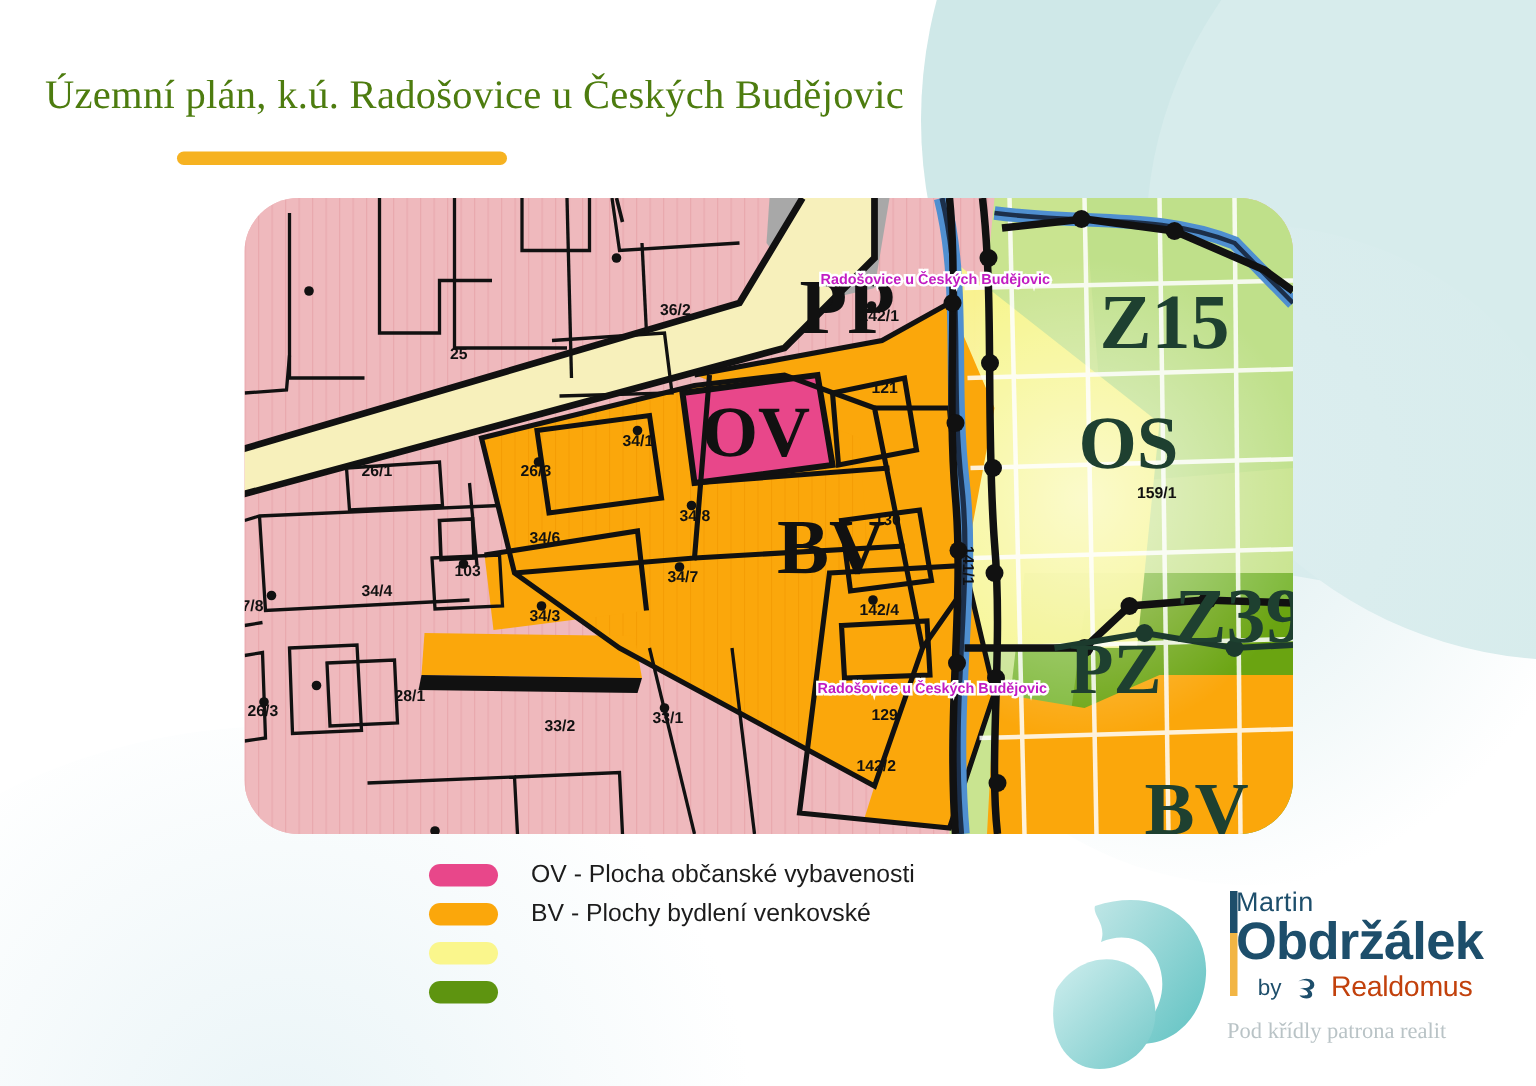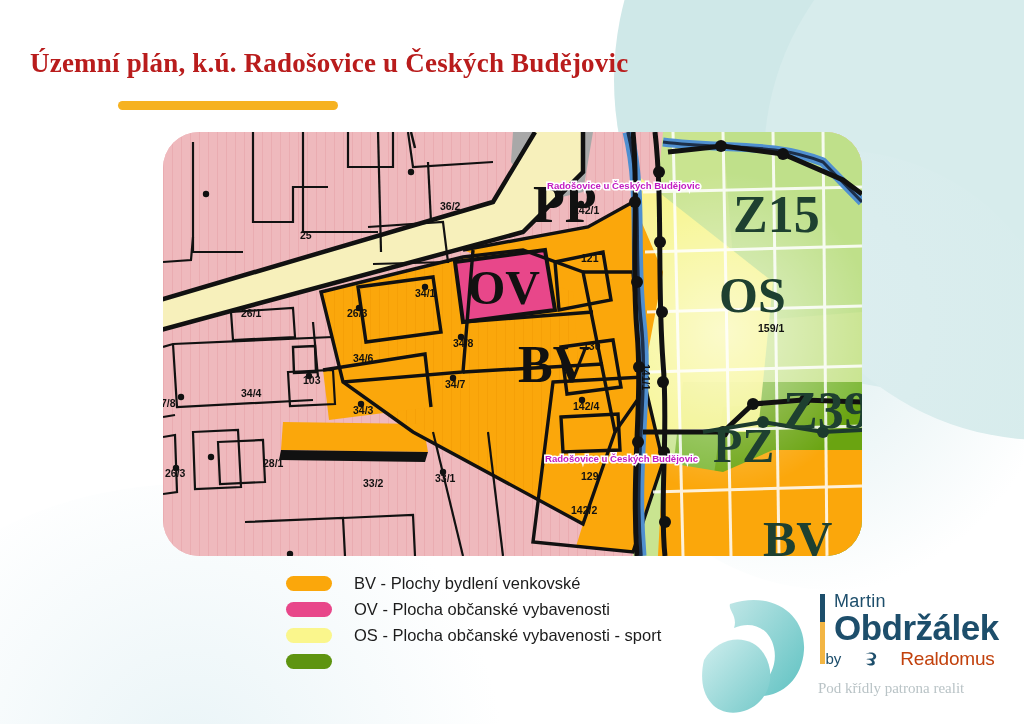--- a/index.html
+++ b/index.html
@@ -33,22 +33,22 @@
   .bg-midfade{
     position:absolute;right:-40px;top:150px;
     width:460px;height:440px;border-radius:50%;
     background:radial-gradient(circle at 40% 40%, #ddeef0 0%, rgba(221,238,240,0) 72%);
   }
 
   
   .title{
     position:absolute;left:30px;top:48px;
     font-family:"Liberation Serif", serif;
-    font-weight:bold;font-size:27px;
-    color:#b91c1c;letter-spacing:0.2px;
+    font-weight:normal;font-size:27px;
+    color:#4d7c0f;letter-spacing:0.2px;
     white-space:nowrap;
   }
   .title-rule{
     position:absolute;left:118px;top:101px;
     width:220px;height:9px;border-radius:5px;
     background:#f6b221;
   }
 
   
   .map-wrap{
@@ -68,37 +68,37 @@
   .legend-label{
     font-size:16.5px;color:#1c1c1c;white-space:nowrap;
     font-family:"Liberation Sans", sans-serif;
   }
 
   
   .wave{position:absolute;left:694px;top:588px;width:128px;height:128px;}
 
   
   .logo{position:absolute;left:820px;top:592px;width:180px;}
-  .logo-inner{position:relative;padding-left:14px;}
+  .logo-inner{position:relative;padding-left:4px;}
   .logo-bar{
     position:absolute;left:0;top:2px;width:5px;height:70px;
     background:linear-gradient(180deg,#1d4e6b 0%,#1d4e6b 40%,#f2b544 40%,#f2b544 100%);
   }
   .logo-first{
     font-family:"Liberation Sans", sans-serif;
     font-size:18px;color:#1d4e6b;line-height:1;letter-spacing:0.3px;
   }
   .logo-last{
     font-family:"Liberation Sans", sans-serif;
     font-size:35px;font-weight:bold;color:#1d4e6b;
     line-height:1.05;letter-spacing:-0.5px;
   }
   .logo-by{
     display:flex;align-items:center;justify-content:center;
-    margin-top:1px;gap:21px;
+    margin-top:1px;gap:8px;
   }
   .logo-by-txt{font-size:15px;color:#1d4e6b;}
   .logo-brand{font-size:19px;color:#c2410c;font-weight:normal;letter-spacing:-0.2px;}
   .logo-mark{width:17px;height:17px;flex:0 0 auto;}
   .tagline{
     position:absolute;left:818px;top:680px;width:200px;
     font-family:"Liberation Serif", serif;
     font-size:15px;color:#b9c3c6;white-space:nowrap;
   }
 </style>
@@ -323,30 +323,29 @@
         <text x="384" y="57" stroke="#ffffff" stroke-width="3.2" fill="#ffffff">Radošovice u Českých Budějovic</text>
         <text x="384" y="57" fill="#c21cc2">Radošovice u Českých Budějovic</text>
         <text x="382" y="330" stroke="#ffffff" stroke-width="3.2" fill="#ffffff">Radošovice u Českých Budějovic</text>
         <text x="382" y="330" fill="#c21cc2">Radošovice u Českých Budějovic</text>
       </g>
     </svg>
   </div>
 
   <div class="legend">
     <div class="legend-row">
+      <span class="sw" style="background:#e8478a"></span>
+      <span class="legend-label">OV - Plocha občanské vybavenosti</span>
+    </div>
+    <div class="legend-row">
       <span class="sw" style="background:#fba70b"></span>
       <span class="legend-label">BV - Plochy bydlení venkovské</span>
     </div>
     <div class="legend-row">
-      <span class="sw" style="background:#e8478a"></span>
-      <span class="legend-label">OV - Plocha občanské vybavenosti</span>
-    </div>
-    <div class="legend-row">
       <span class="sw" style="background:#faf68c"></span>
-      <span class="legend-label">OS - Plocha občanské vybavenosti - sport</span>
     </div>
     <div class="legend-row">
       <span class="sw" style="background:#5e9410"></span>
     </div>
   </div>
 
   <svg class="wave" viewBox="0 0 128 128">
     <defs>
       <linearGradient id="wg" x1="0" y1="0" x2="1" y2="1">
         <stop offset="0%" stop-color="#bfe6e6"></stop>

